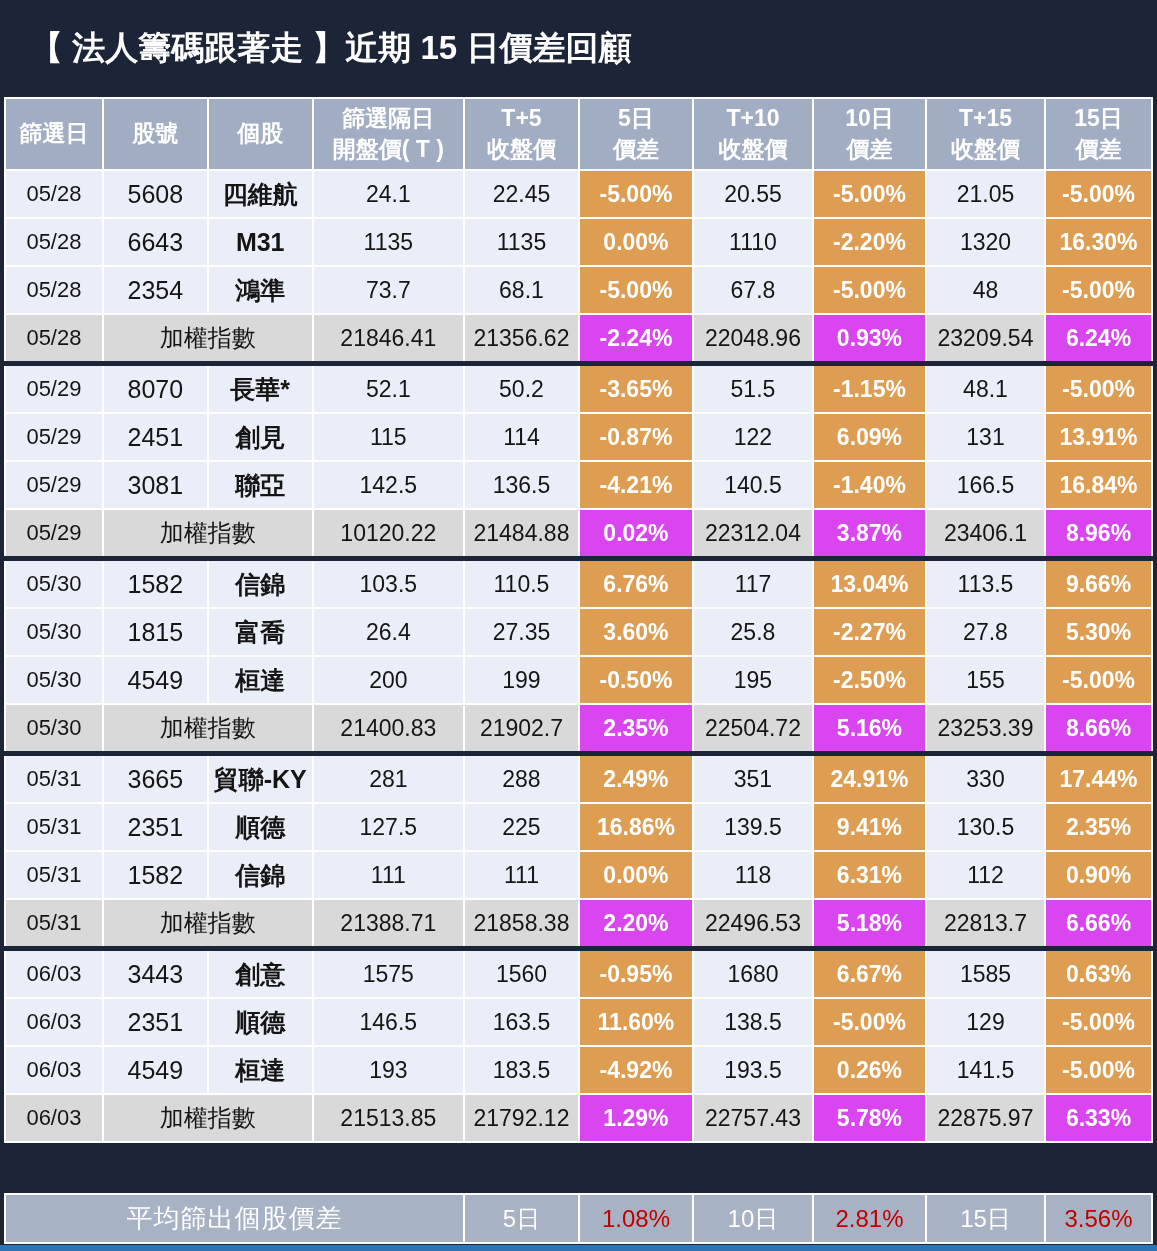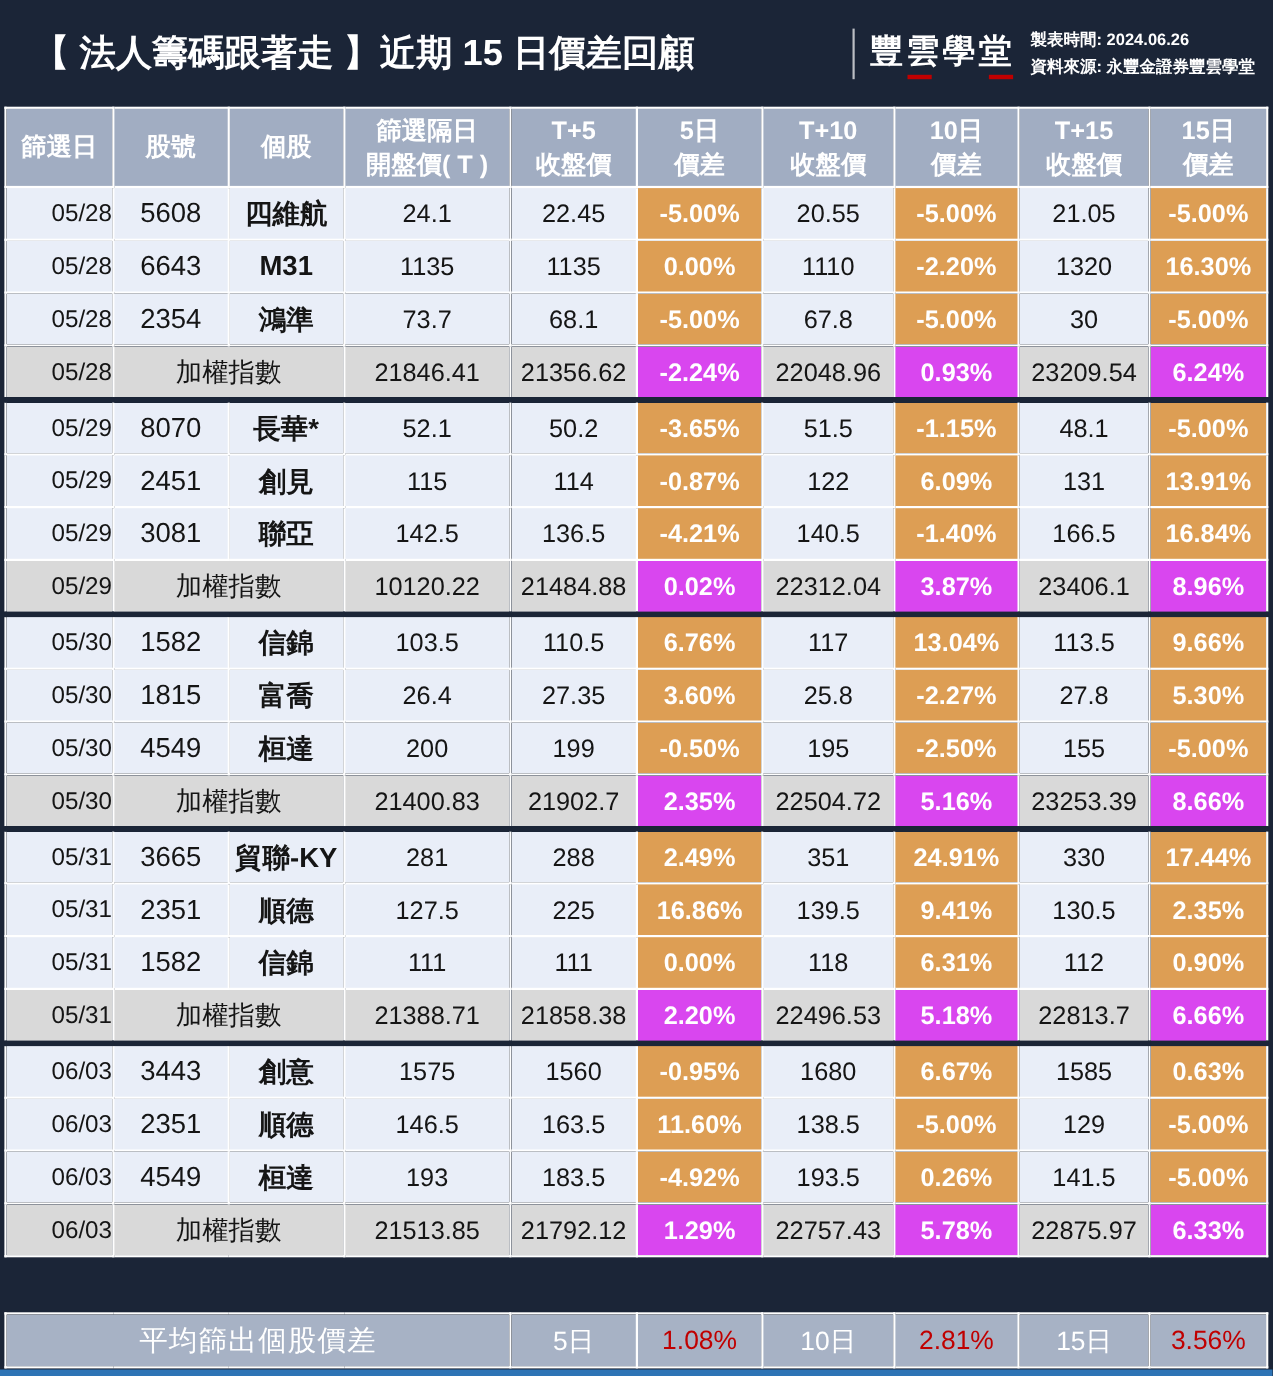--- a/index.html
+++ b/index.html
@@ -20,49 +20,41 @@
   .logo::after{content:"";position:absolute;right:2px;bottom:0;width:22px;height:4px;background:#c00000;}
   .meta{color:#fff;font-size:15px;font-weight:bold;line-height:1.6;white-space:nowrap;}
   
   .tablewrap{padding:0 4px;flex:none;}
   table{border-collapse:collapse;table-layout:fixed;width:1149px;border-radius:31px;}
   td,th{border:2px solid #fff;text-align:center;vertical-align:middle;overflow:hidden;padding:0;}
   th{background:#a1adc2;color:#fff;font-weight:bold;font-size:23px;line-height:1.35;white-space:pre-line;height:70px;}
   td{height:46px;font-size:23px;color:#151515;background:#e9eef8;}
   .c1{width:97px}.c2{width:104px}.c3{width:104px}.c4{width:150px}.c5{width:114px}
   .c6{width:113px}.c7{width:119px}.c8{width:112px}.c9{width:118px}.c10{width:106px}
-  td.date{font-size:22px;text-align:right;}
+  td.date{font-size:22px;}
   td.code{font-size:25px;text-align:center;}
   td.name{font-weight:bold;font-size:25px;}
   td.pct{background:#dd9e54;color:#fff;font-weight:bold;}
   tr.idx td{background:#d9d9d9;}
   tr.idx td.pct{background:#d946ef;}
   tr.idx td.iname{font-size:24px;}
   tr.gsep td{border-top:5px solid #1b2537;}
   
   .spacer{flex:1;}
   .foot td{background:#a7b2c5;color:#fff;font-weight:normal;height:47px;}
   .foot td.flabel{font-size:26px;letter-spacing:1px;}
   .foot td.fper{font-size:24px;}
   .foot td.fval{color:#c00000;font-size:24px;}
   .bluestrip{height:6px;flex:none;background:#2e74b5;margin-top:1px;}
 </style>
 </head>
 <body>
 
 <div class="topbar">
   <div class="title">【 法人籌碼跟著走 】近期 15 日價差回顧</div>
-  <div class="brand">
-    <div class="vline"></div>
-    <div class="logo">豐雲學堂</div>
-    <div class="meta">
-      <div>製表時間: 2024.06.26</div>
-      <div>資料來源: 永豐金證券豐雲學堂</div>
-    </div>
-  </div>
 </div>
 
 <div class="tablewrap">
   <table>
     <colgroup>
       <col class="c1">
         <col class="c2">
         <col class="c3">
         <col class="c4">
         <col class="c5">
@@ -120,21 +112,21 @@
         </tr>
         <tr>
           <td class="date">05/28</td>
           <td class="code">2354</td>
           <td class="name">鴻準</td>
           <td class="num">73.7</td>
           <td class="num">68.1</td>
           <td class="pct">-5.00%</td>
           <td class="num">67.8</td>
           <td class="pct">-5.00%</td>
-          <td class="num">30</td>
+          <td class="num">48</td>
           <td class="pct">-5.00%</td>
         </tr>
         <tr class="idx">
           <td class="date">05/28</td>
           <td class="iname" colspan="2">加權指數</td>
           <td class="num">21846.41</td>
           <td class="num">21356.62</td>
           <td class="pct">-2.24%</td>
           <td class="num">22048.96</td>
           <td class="pct">0.93%</td>

